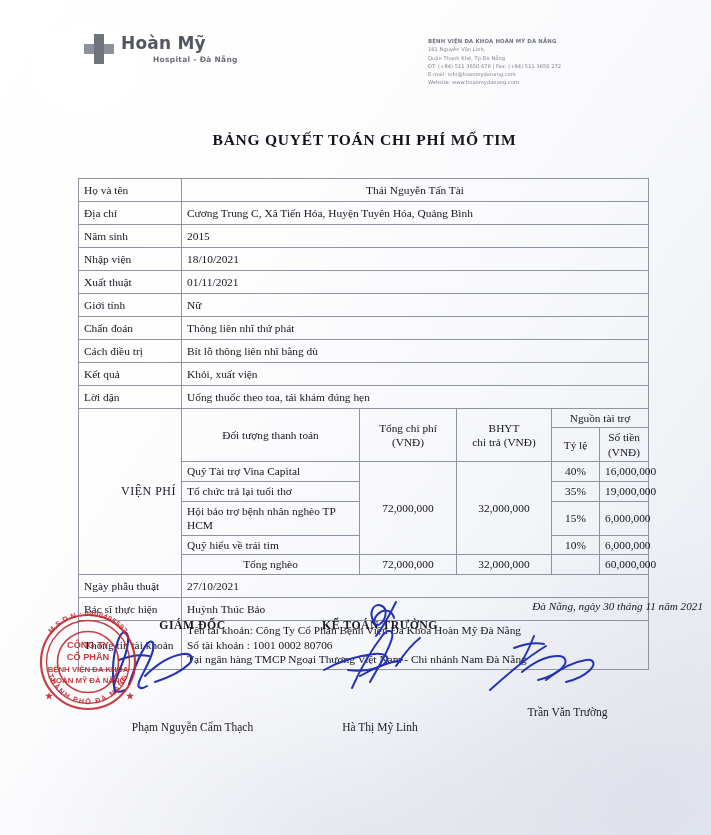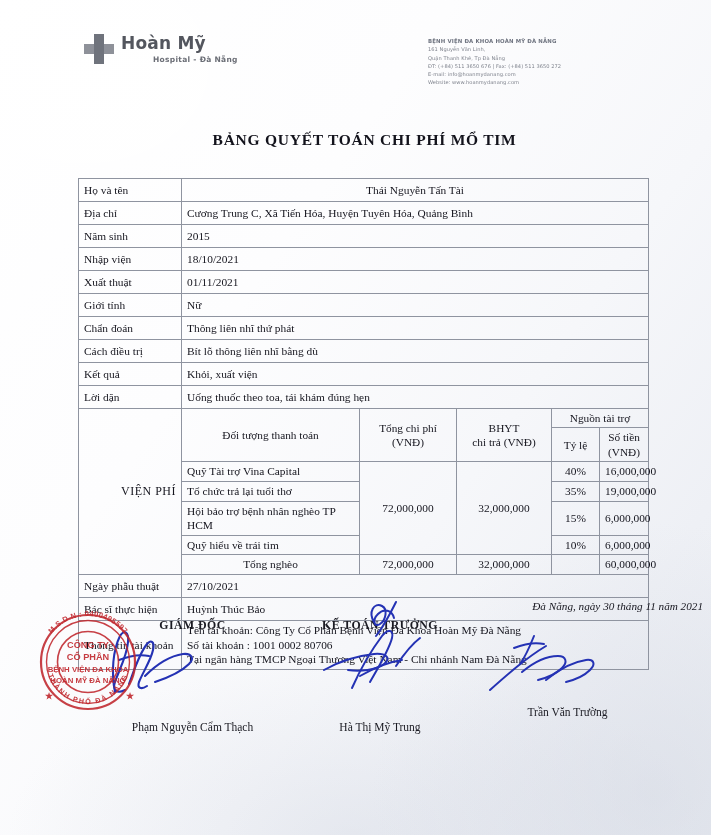--- a/index.html
+++ b/index.html
@@ -254,21 +254,21 @@
 
   <div class="sig-wrap">
     <div class="place-date">Đà Nẵng, ngày 30 tháng 11 năm 2021</div>
     <div class="sig-cols">
       <div class="sig-col c1">
         <div class="sig-role">GIÁM ĐỐC</div>
         <div class="sig-name">Phạm Nguyễn Cẩm Thạch</div>
       </div>
       <div class="sig-col c2">
         <div class="sig-role">KẾ TOÁN TRƯỞNG</div>
-        <div class="sig-name">Hà Thị Mỹ Trung</div>
+        <div class="sig-name">Hà Thị Mỹ Linh</div>
       </div>
       <div class="sig-col c3">
         <div class="sig-name">Trần Văn Trường</div>
       </div>
     </div>
   </div>
 
   <div class="ink" style="left:95px;top:620px;">
     <svg width="110" height="80" viewBox="0 0 110 80">
       <g fill="none" stroke="#2432b4" stroke-width="2.1" stroke-linecap="round" stroke-linejoin="round">

